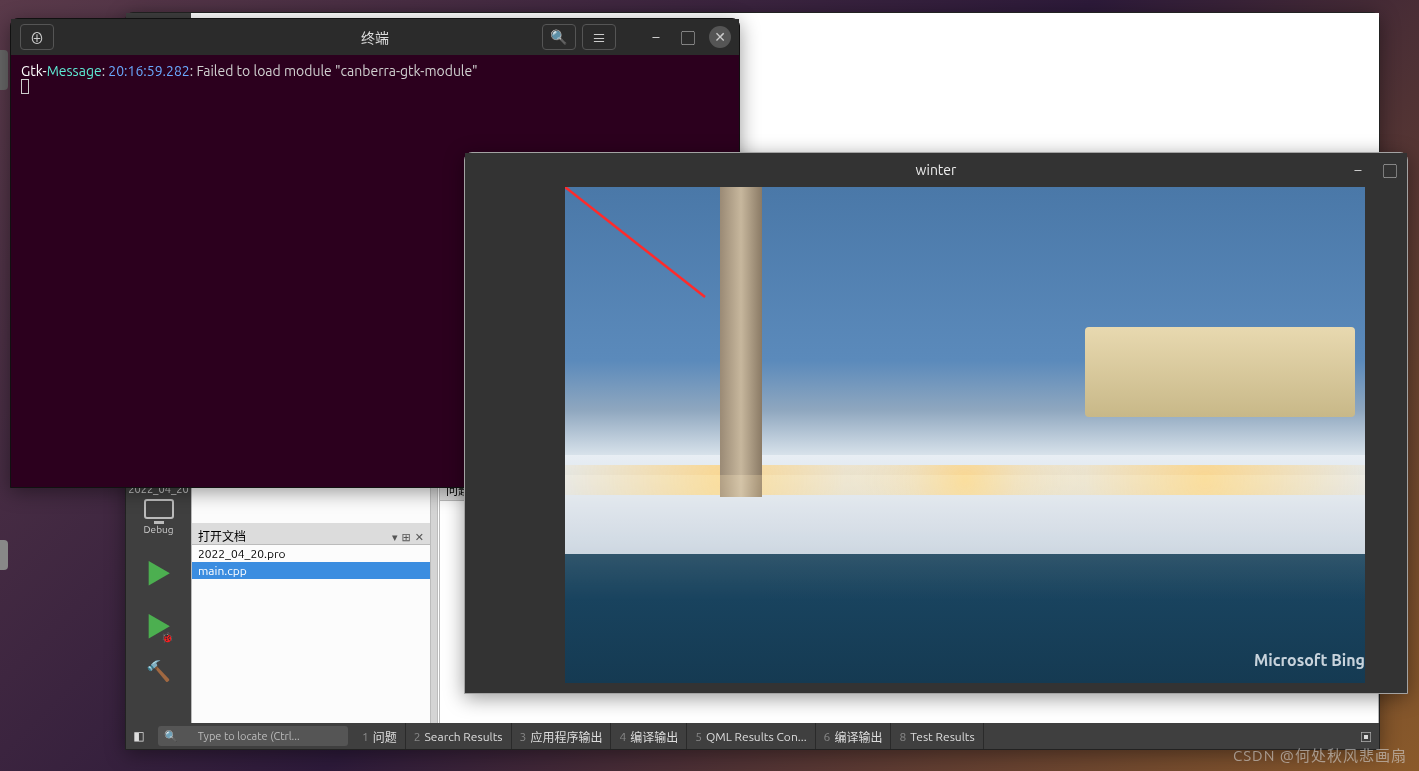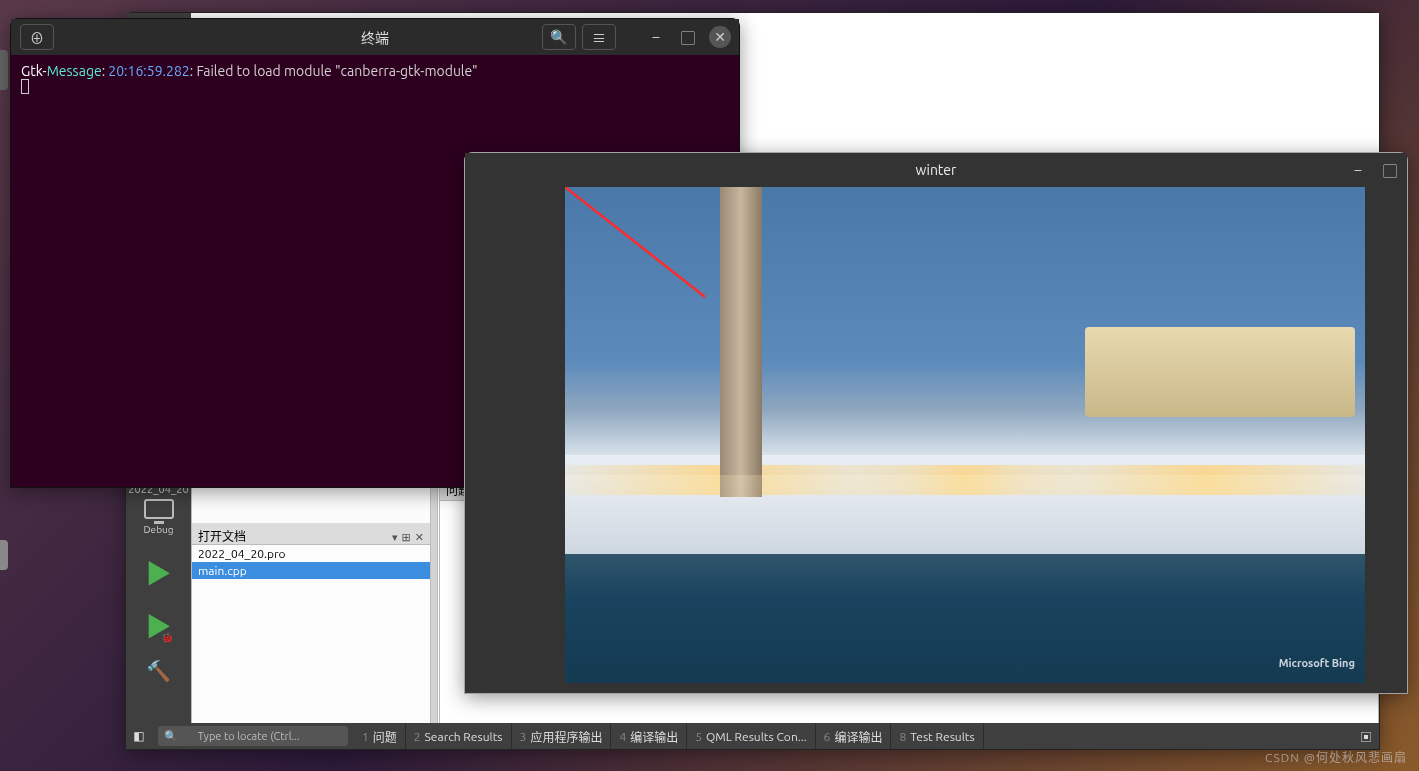--- a/index.html
+++ b/index.html
@@ -67,26 +67,26 @@
   #img .winbtn.flat { background:transparent; border-radius:3px; width:22px; height:22px; }
   #img .content { position:absolute; top:34px; left:100px; right:42px; bottom:10px; background:linear-gradient(180deg,#4a78a8 0%,#5b8abb 35%,#8fa7bf 45%,#dfe8ef 55%,#f4c978 62%,#1a4a6a 85%); overflow:hidden; }
   #img .tower { position:absolute; left:155px; top:-10px; width:42px; height:320px; background:linear-gradient(90deg,#9a8a75,#c7b79d,#8a7a65); }
   #img .tower::before { content:""; position:absolute; top:-60px; left:6px; width:0; height:0; border-left:15px solid transparent; border-right:15px solid transparent; border-bottom:60px solid #6b5e4a; }
   #img .castle { position:absolute; right:10px; top:140px; width:270px; height:90px; background:linear-gradient(180deg,#e8d9b0,#c8b888); border-radius:4px; }
   #img .river { position:absolute; left:0; right:0; bottom:0; height:42%; background:linear-gradient(180deg,#1e5070 0%,#153a52 100%); }
   #img .snow { position:absolute; left:0; right:0; top:54%; height:20%; background:linear-gradient(180deg,#e8eef4,#c8d4e0); }
   #img .lights { position:absolute; left:0; right:0; top:56%; height:30px; background:radial-gradient(circle at 20% 50%,#ffd27a,transparent 30%),radial-gradient(circle at 50% 50%,#ffd27a,transparent 30%),radial-gradient(circle at 80% 50%,#ffd27a,transparent 30%); opacity:.8; }
   #img .refl { position:absolute; left:0; right:0; bottom:0; height:42%; background:linear-gradient(180deg,rgba(255,200,120,.25),transparent 60%); mix-blend-mode:screen; }
   #img .redline { position:absolute; top:0; left:0; width:160px; height:120px; }
-  #img .bing { position:absolute; right:10px; bottom:14px; color:#e8eef4; font-size:11px; opacity:.85; font-weight:600; }
+  #img .bing { position:absolute; right:0; bottom:14px; color:#e8eef4; font-size:16px; opacity:.85; font-weight:600; }
 
   
   #task { position:absolute; left:0; top:540px; width:8px; height:30px; background:#888; border-radius:0 4px 4px 0; }
 
-  #watermark { position:absolute; right:12px; bottom:6px; color:rgba(210,210,210,.6); font-size:12px; letter-spacing:1px; }
+  #watermark { position:absolute; right:12px; bottom:6px; color:rgba(210,210,210,.6); font-size:15px; letter-spacing:1px; }
 </style>
 </head>
 <body>
 
 <div class="deskicon"></div>
 <div id="task"></div>
 
 <div id="qt" class="window">
   <div class="titlebar">
     <span class="qt-title">_04_20 - Qt Creator</span>

